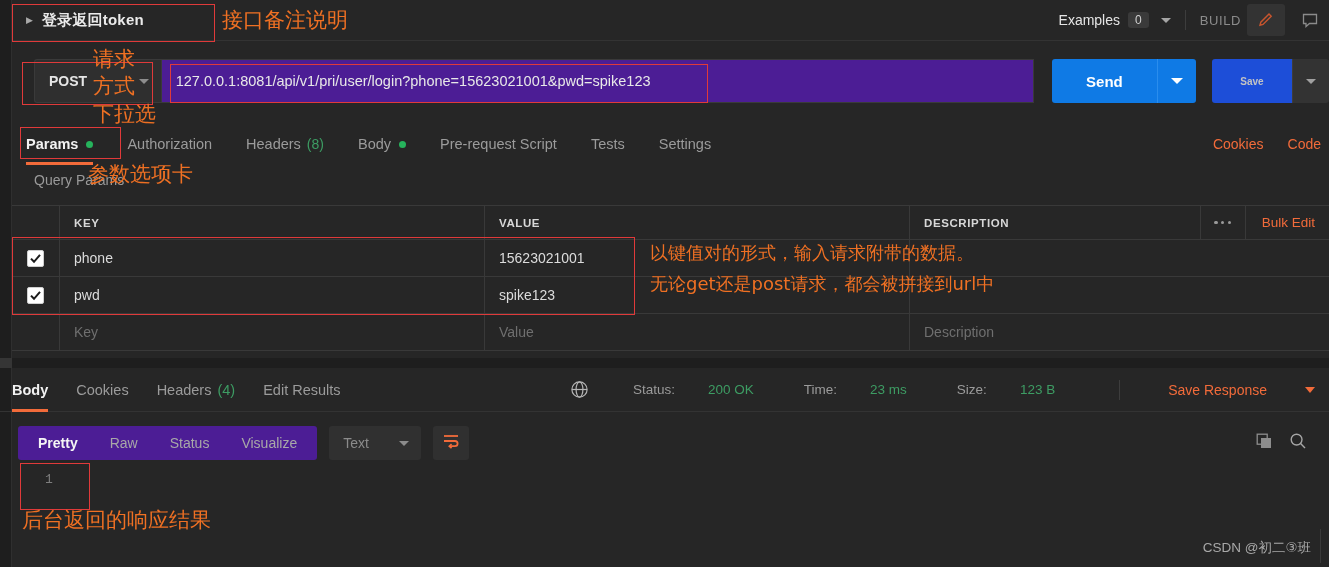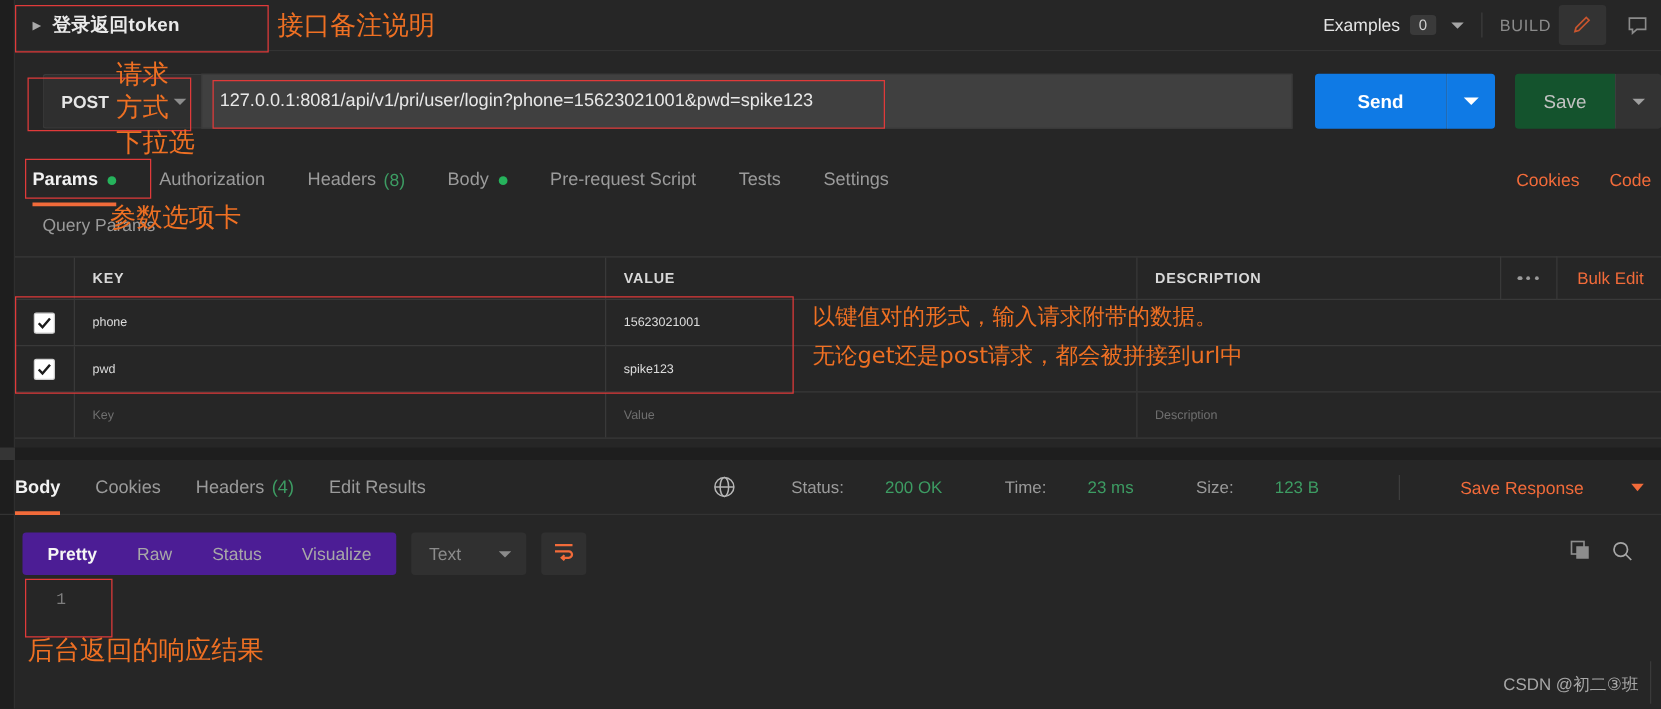--- a/index.html
+++ b/index.html
@@ -60,42 +60,42 @@
     border-radius: 3px 0 0 3px; display: flex; align-items: center;
     border: 1px solid #3a3a3a; border-right: none;
   }
   .method-text { color: #e6e6e6; font-size: 14px; font-weight: bold; margin-left: 14px; }
   .method-caret {
     margin-left: auto; margin-right: 12px;
     width: 0; height: 0; border-left: 5px solid transparent; border-right: 5px solid transparent;
     border-top: 5px solid #8d8d8d;
   }
   .url-box {
-    width: 896px; height: 44px; background: #404040; border: 1px solid #3a3a3a;
+    width: 896px; height: 44px; background: #4c1d95; border: 1px solid #3a3a3a;
     border-left: 1px solid #3a3a3a; display: flex; align-items: center;
   }
   .url-text { color: #e8e8e8; font-size: 14.5px; margin-left: 14px; white-space: nowrap; }
   .send-btn {
     margin-left: 18px; height: 44px; width: 108px; background: #0f7ae5;
     display: flex; align-items: center; justify-content: center;
     color: #ffffff; font-size: 15px; font-weight: bold; border-radius: 3px 0 0 3px;
   }
   .send-caret-box {
     height: 44px; width: 40px; background: #0f7ae5; border-radius: 0 3px 3px 0;
     display: flex; align-items: center; justify-content: center;
     border-left: 1px solid #2a8ded;
   }
   .send-caret {
     width: 0; height: 0; border-left: 6px solid transparent; border-right: 6px solid transparent;
     border-top: 6px solid #fff;
   }
   .save-btn {
-    margin-left: 16px; height: 44px; width: 82px; background: #14532d;
+    margin-left: 16px; height: 44px; width: 82px; background: #1d4ed8;
     display: flex; align-items: center; justify-content: center;
-    color: #c3c3c3; font-size: 15px; border-radius: 3px 0 0 3px;
+    color: #c3c3c3; font-size: 10px; border-radius: 3px 0 0 3px; font-weight: bold;
   }
   .save-caret-box {
     height: 44px; width: 38px; background: #333333; border-radius: 0 3px 3px 0;
     display: flex; align-items: center; justify-content: center; border-left: 1px solid #3d3d3d;
   }
   .save-caret {
     width: 0; height: 0; border-left: 5px solid transparent; border-right: 5px solid transparent;
     border-top: 5px solid #a0a0a0;
   }
 
@@ -152,21 +152,21 @@
   .prow {
     display: flex; height: 37px; align-items: center; border-bottom: 1px solid #393939;
   }
   .cb-wrap { width: 48px; display: flex; align-items: center; justify-content: center;
              height: 100%; border-right: 1px solid #393939; }
   .cb {
     width: 17px; height: 17px; background: #ffffff; border: 1px solid #cfcfcf; border-radius: 2px;
     display: flex; align-items: center; justify-content: center;
   }
   .cb svg { display: block; }
-  .cell { color: #dcdcdc; font-size: 10px; margin-left: 14px; }
+  .cell { color: #dcdcdc; font-size: 14px; margin-left: 14px; }
   .cell.ph { color: #6f6f6f; }
 
   
   .resp-divider {
     position: absolute; left: 0; top: 358px; width: 1329px; height: 10px; background: #1e1e1e;
   }
   .resp-handle {
     position: absolute; left: 0; top: 358px; width: 12px; height: 10px; background: #353535;
   }
 

